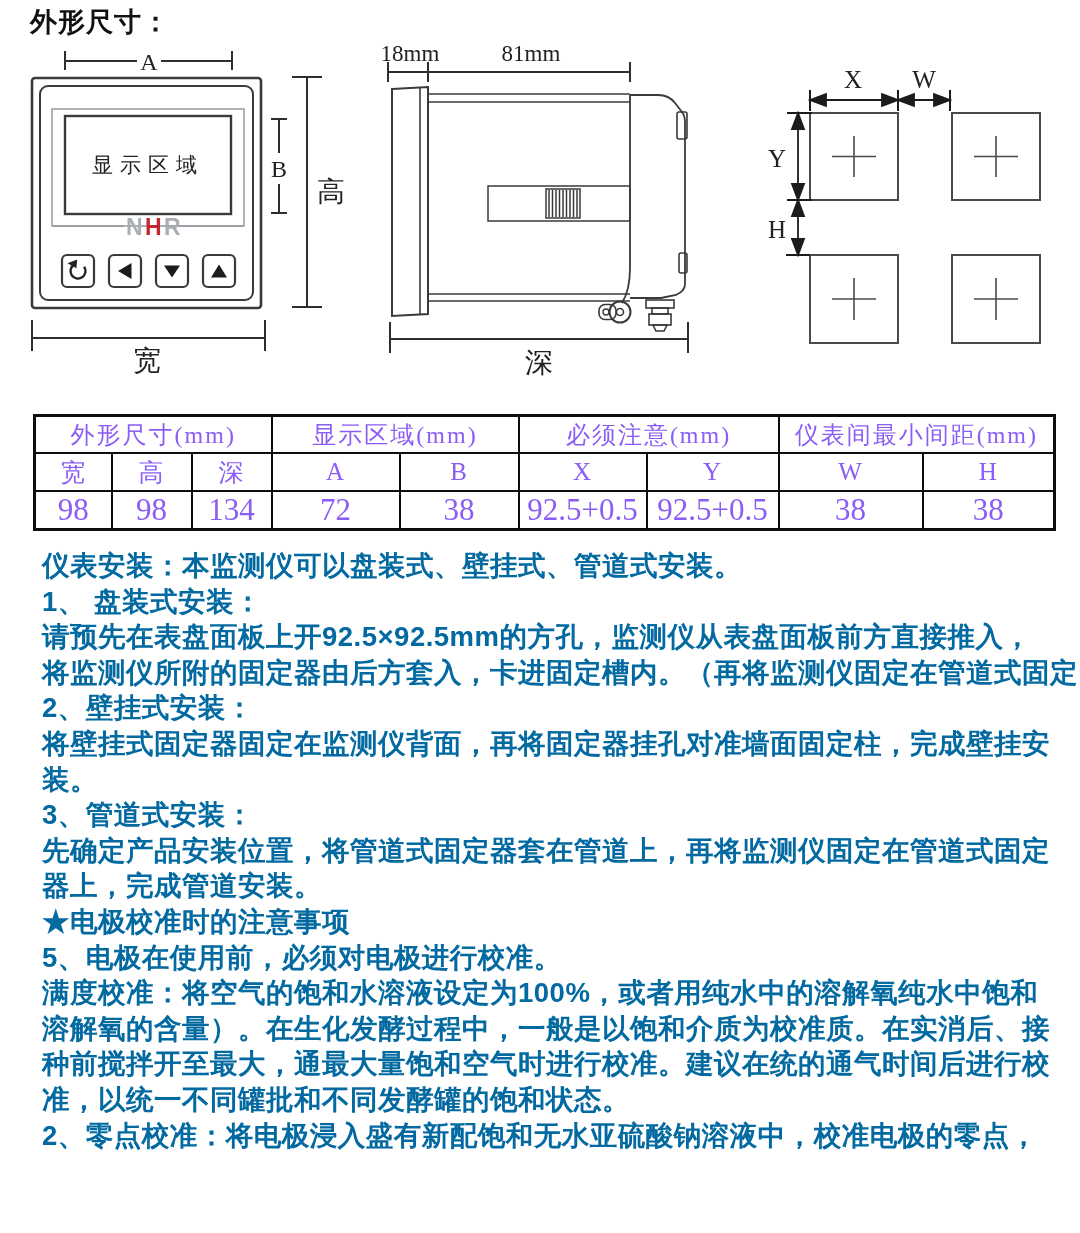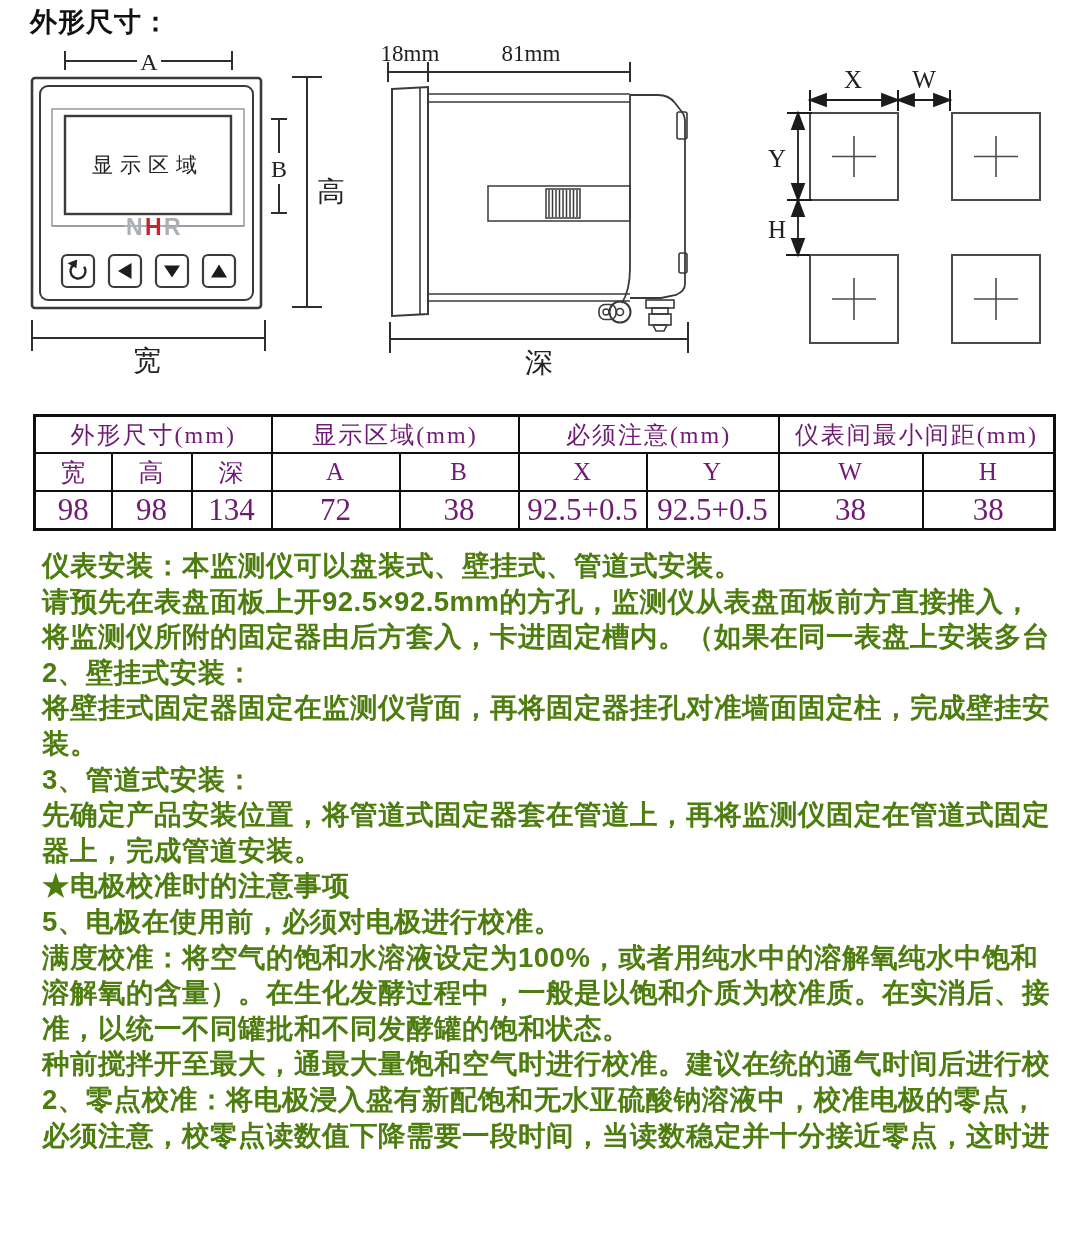--- a/index.html
+++ b/index.html
@@ -3,28 +3,28 @@
 <meta charset="utf-8">
 <style>
   html,body{margin:0;padding:0;background:#fff;}
   .page{position:relative;width:1080px;height:1233px;background:#fff;overflow:hidden;
         font-family:"Liberation Sans",sans-serif;color:#111;}
   .title{position:absolute;left:30px;top:4px;font-size:27px;font-weight:700;letter-spacing:1px;}
   .drawings{position:absolute;left:0;top:0;}
   .dim-serif{font-family:"Liberation Serif",serif;fill:#222;}
   .cn-serif{font-family:"Liberation Serif",serif;fill:#222;}
   .dims-table{position:absolute;left:33px;top:414px;width:1020px;border-collapse:collapse;
-        table-layout:fixed;font-family:"Liberation Serif",serif;color:#701a75;}
+        table-layout:fixed;font-family:"Liberation Serif",serif;color:#8b5cf6;}
   .dims-table td{border:2px solid #0e0e0e;text-align:center;vertical-align:middle;padding:0;}
   .dims-table{border:3px solid #0e0e0e;}
   .dims-table .grp td{height:35px;font-size:24px;letter-spacing:2px;}
   .dims-table .hdr td{height:36px;font-size:25px;letter-spacing:1px;}
   .dims-table .val td{height:34px;font-size:31px;}
   .bodytext{position:absolute;left:42px;top:548px;width:1005px;font-size:27.5px;
-        line-height:35.6px;font-weight:600;color:#4d7c0f;letter-spacing:0.5px;}
+        line-height:35.6px;font-weight:600;color:#0369a1;letter-spacing:0.5px;}
   .bodytext .ln{white-space:nowrap;}
 </style>
 </head>
 <body>
 
 <div class="page">
 
   <div class="title">外形尺寸：</div>
 
   <svg class="drawings" width="1080" height="410" viewBox="0 0 1080 410">
@@ -240,31 +240,31 @@
       <td>92.5+0.5</td>
       <td>92.5+0.5</td>
       <td>38</td>
       <td>38</td>
     </tr>
   </tbody>
     </table>
 
   <div class="bodytext">
     <div class="ln">仪表安装：本监测仪可以盘装式、壁挂式、管道式安装。</div>
+    <div class="ln">1、 盘装式安装：</div>
     <div class="ln">请预先在表盘面板上开92.5×92.5mm的方孔，监测仪从表盘面板前方直接推入，</div>
-    <div class="ln">将监测仪所附的固定器由后方套入，卡进固定槽内。（如果在同一表盘上安装多台</div>
+    <div class="ln">将监测仪所附的固定器由后方套入，卡进固定槽内。（再将监测仪固定在管道式固定</div>
     <div class="ln">2、壁挂式安装：</div>
     <div class="ln">将壁挂式固定器固定在监测仪背面，再将固定器挂孔对准墙面固定柱，完成壁挂安</div>
     <div class="ln">装。</div>
     <div class="ln">3、管道式安装：</div>
     <div class="ln">先确定产品安装位置，将管道式固定器套在管道上，再将监测仪固定在管道式固定</div>
     <div class="ln">器上，完成管道安装。</div>
     <div class="ln">★电极校准时的注意事项</div>
     <div class="ln">5、电极在使用前，必须对电极进行校准。</div>
     <div class="ln">满度校准：将空气的饱和水溶液设定为100%，或者用纯水中的溶解氧纯水中饱和</div>
     <div class="ln">溶解氧的含量）。在生化发酵过程中，一般是以饱和介质为校准质。在实消后、接</div>
+    <div class="ln">种前搅拌开至最大，通最大量饱和空气时进行校准。建议在统的通气时间后进行校</div>
     <div class="ln">准，以统一不同罐批和不同发酵罐的饱和状态。</div>
-    <div class="ln">种前搅拌开至最大，通最大量饱和空气时进行校准。建议在统的通气时间后进行校</div>
     <div class="ln">2、零点校准：将电极浸入盛有新配饱和无水亚硫酸钠溶液中，校准电极的零点，</div>
-    <div class="ln">必须注意，校零点读数值下降需要一段时间，当读数稳定并十分接近零点，这时进</div>
   </div>
 
 </div>
 
 </body></html>

